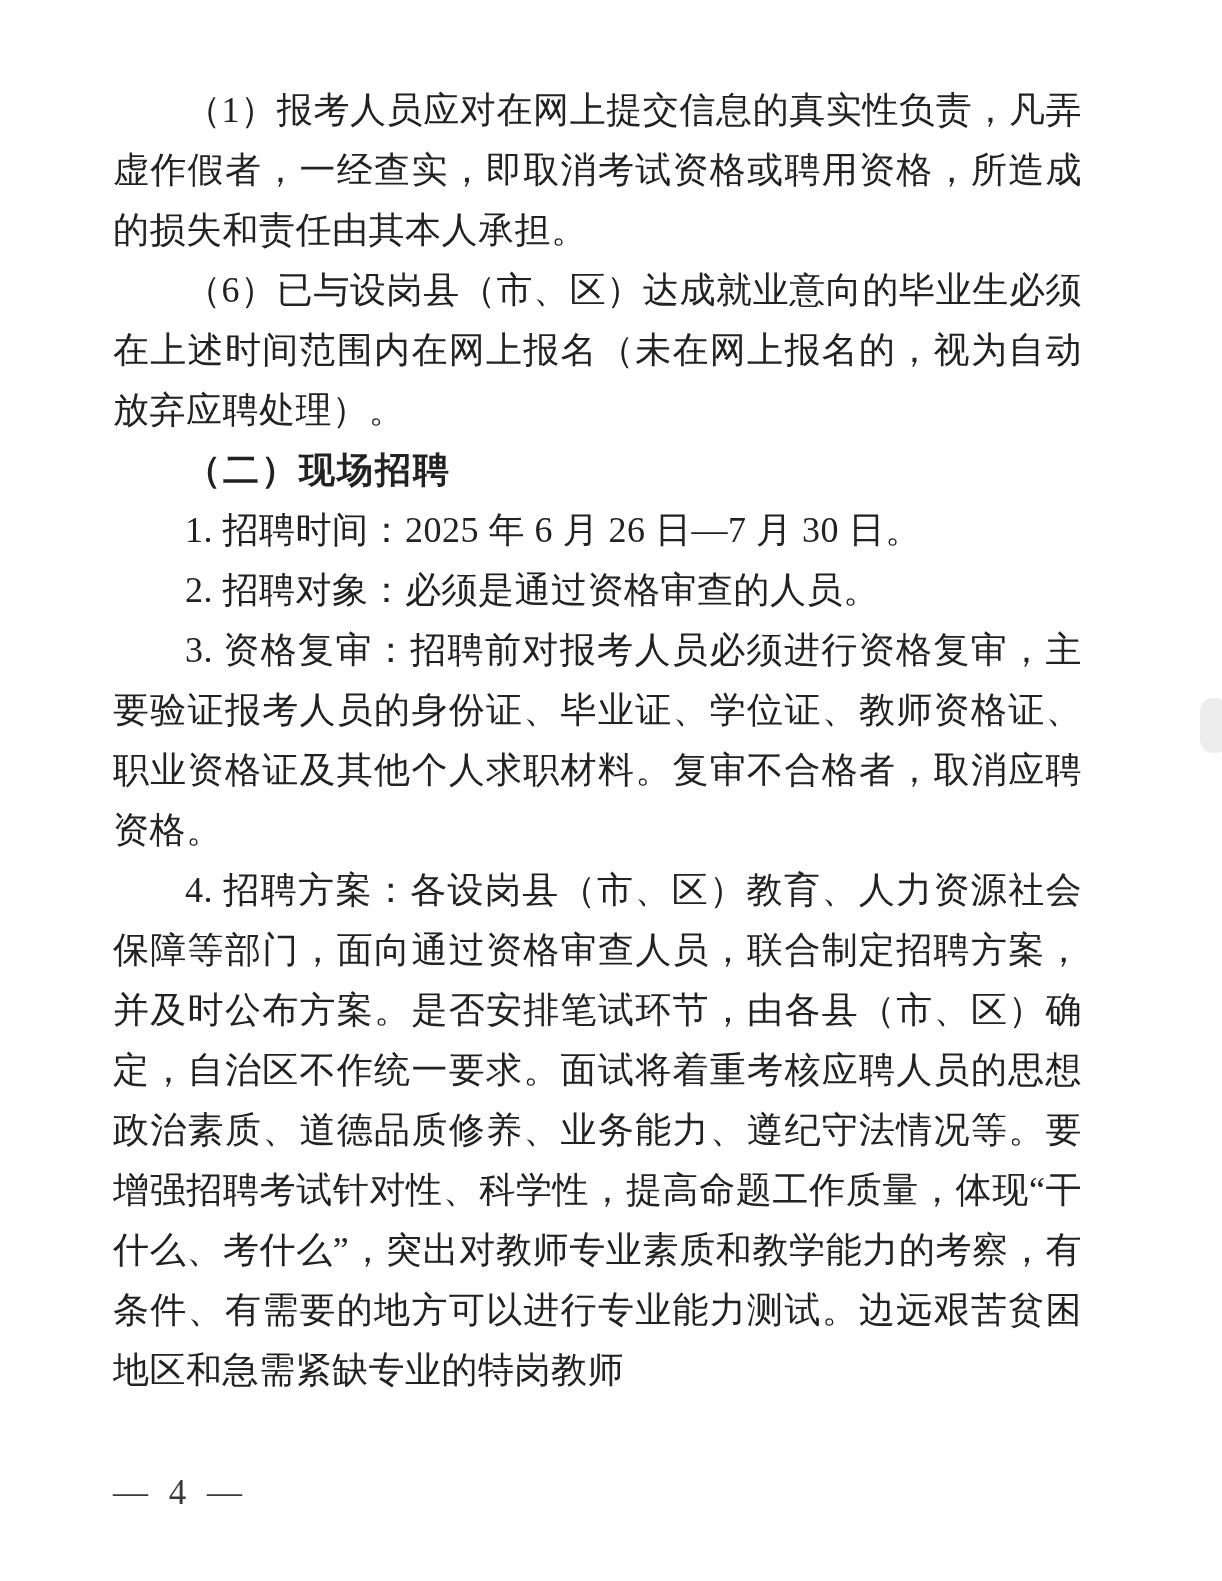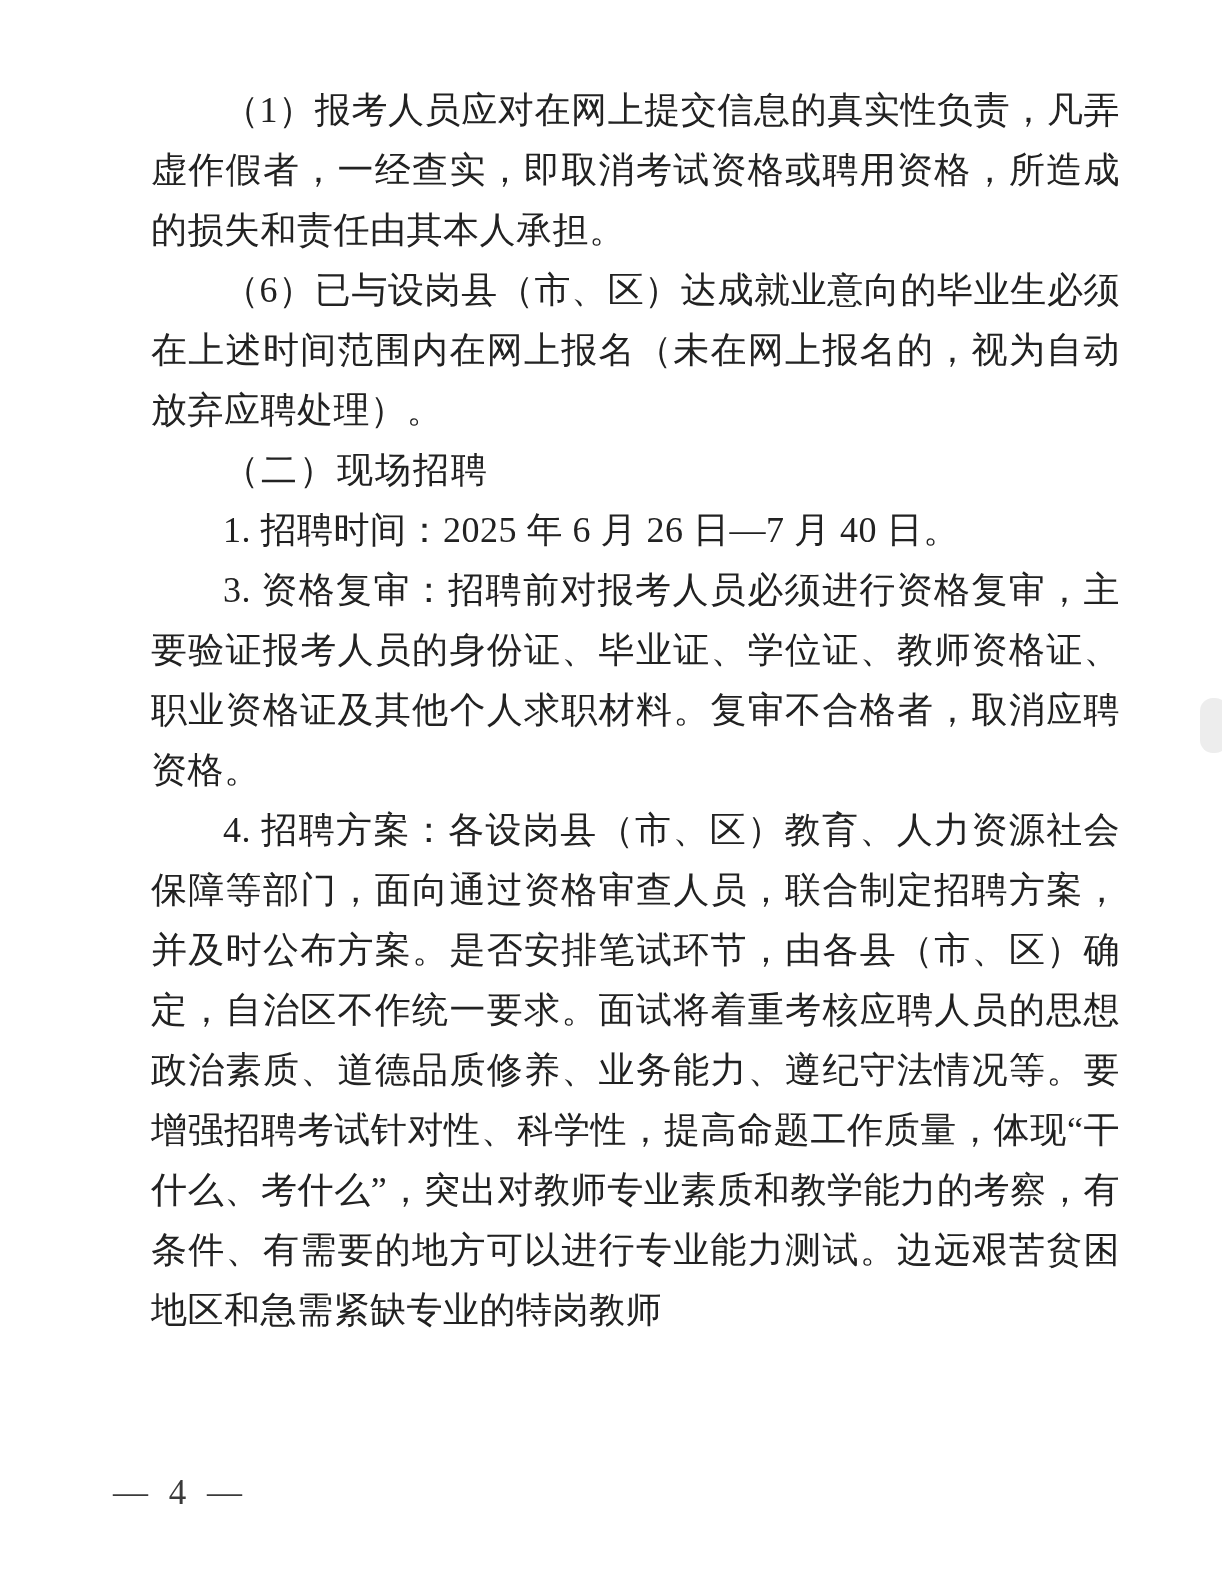--- a/index.html
+++ b/index.html
@@ -22,31 +22,30 @@
     position: absolute;
     left: 113px;
     top: 80px;
     width: 969px;
     font-family: "Liberation Serif", "DejaVu Serif", serif;
     font-size: 36px;
     line-height: 60px;
     color: #222222;
     text-align: justify;
     text-justify: inter-character;
-    margin-left: 38px;
   }
   .para {
     margin: 0;
     padding: 0;
     text-indent: 2em;
     text-align-last: left;
     letter-spacing: 0.5px;
   }
   .para.heading {
-    font-weight: normal;
+    font-weight: bold;
     letter-spacing: 2px;
   }
   .page-number {
     position: absolute;
     left: 113px;
     top: 1468px;
     font-family: "Liberation Serif", "DejaVu Serif", serif;
     font-size: 35px;
     line-height: 50px;
     color: #3a3a3a;
@@ -63,21 +62,22 @@
   }
 </style>
 </head>
 <body>
 
 <div class="page">
   <div class="content">
     <p class="para body">（1）报考人员应对在网上提交信息的真实性负责，凡弄虚作假者，一经查实，即取消考试资格或聘用资格，所造成的损失和责任由其本人承担。</p>
     <p class="para body">（6）已与设岗县（市、区）达成就业意向的毕业生必须在上述时间范围内在网上报名（未在网上报名的，视为自动放弃应聘处理）。</p>
     <p class="para heading">（二）现场招聘</p>
-    <p class="para body">1. 招聘时间：2025 年 6 月 26 日—7 月 40 日。</p>
+    <p class="para body">1. 招聘时间：2025 年 6 月 26 日—7 月 30 日。</p>
+    <p class="para body">2. 招聘对象：必须是通过资格审查的人员。</p>
     <p class="para body">3. 资格复审：招聘前对报考人员必须进行资格复审，主要验证报考人员的身份证、毕业证、学位证、教师资格证、职业资格证及其他个人求职材料。复审不合格者，取消应聘资格。</p>
     <p class="para body">4. 招聘方案：各设岗县（市、区）教育、人力资源社会保障等部门，面向通过资格审查人员，联合制定招聘方案，并及时公布方案。是否安排笔试环节，由各县（市、区）确定，自治区不作统一要求。面试将着重考核应聘人员的思想政治素质、道德品质修养、业务能力、遵纪守法情况等。要增强招聘考试针对性、科学性，提高命题工作质量，体现“干什么、考什么”，突出对教师专业素质和教学能力的考察，有条件、有需要的地方可以进行专业能力测试。边远艰苦贫困地区和急需紧缺专业的特岗教师</p>
   </div>
 
   <div class="page-number">— 4 —</div>
 
   <div class="scrollbar-thumb"></div>
 </div>
 
 </body></html>

